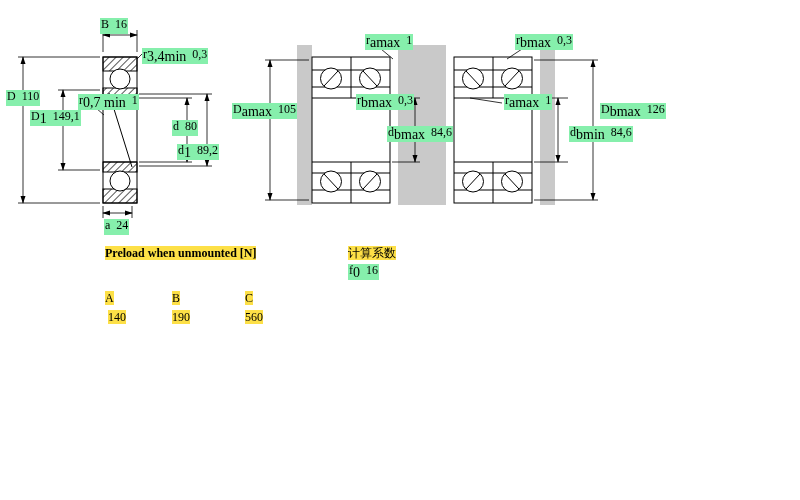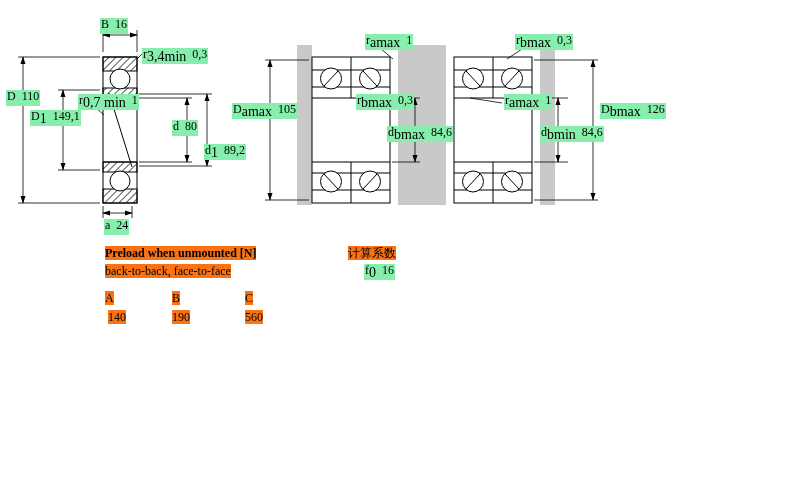--- a/index.html
+++ b/index.html
@@ -4,21 +4,21 @@
 <style>
   *{box-sizing:border-box}
   html,body{margin:0;padding:0;background:#fff}
   #page{position:relative;width:800px;height:500px;background:#fff;
         font-family:"Liberation Serif",serif;color:#000;overflow:hidden}
   #page > svg{position:absolute;left:0;top:0}
   .lbl{position:absolute;font-size:12px;line-height:13px;white-space:nowrap;
        background:#86efac;padding:0 1px}
   .lbl sub{font-size:14px;line-height:1}
   .lbl .v{margin-left:6px}
-  .txt{position:absolute;font-size:12px;line-height:14px;white-space:nowrap;background:#f97316}
+  .txt{position:absolute;font-size:12px;line-height:14px;white-space:nowrap;background:#fde047}
   .bold{font-weight:bold}
 </style>
 </head>
 <body>
 
 <div id="page">
 
   <svg width="800" height="500" viewBox="0 0 800 500">
     <defs>
       <pattern id="hatch" width="5" height="5" patternUnits="userSpaceOnUse" patternTransform="rotate(45)">
@@ -158,21 +158,21 @@
   </div>
   <div class="lbl" style="left:78px;top:94px">
     <span>r</span><sub>0,7 min</sub><span class="v">1</span>
   </div>
   <div class="lbl" style="left:30px;top:110px">
     <span>D</span><sub>1</sub><span class="v">149,1</span>
   </div>
   <div class="lbl" style="left:172px;top:120px">
     <span>d</span><sub></sub><span class="v">80</span>
   </div>
-  <div class="lbl" style="left:204px;top:144px">
+  <div class="lbl" style="left:177px;top:144px">
     <span>d</span><sub>1</sub><span class="v">89,2</span>
   </div>
   <div class="lbl" style="left:104px;top:219px">
     <span>a</span><sub></sub><span class="v">24</span>
   </div>
 
   <div class="lbl" style="left:365px;top:34px">
     <span>r</span><sub>amax</sub><span class="v">1</span>
   </div>
   <div class="lbl" style="left:356px;top:94px">
@@ -187,29 +187,28 @@
 
   <div class="lbl" style="left:515px;top:34px">
     <span>r</span><sub>bmax</sub><span class="v">0,3</span>
   </div>
   <div class="lbl" style="left:504px;top:94px">
     <span>r</span><sub>amax</sub><span class="v">1</span>
   </div>
   <div class="lbl" style="left:600px;top:103px">
     <span>D</span><sub>bmax</sub><span class="v">126</span>
   </div>
-  <div class="lbl" style="left:540px;top:126px">
+  <div class="lbl" style="left:569px;top:126px">
     <span>d</span><sub>bmin</sub><span class="v">84,6</span>
   </div>
 
   <div class="txt bold" style="left:105px;top:246px">Preload when unmounted [N]</div>
-  <div class="txt" style="left:105px;top:264px">back-to-back, face-to-face</div>
 
   <div class="txt" style="left:348px;top:246px">计算系数</div>
-  <div class="lbl" style="left:364px;top:264px">
+  <div class="lbl" style="left:348px;top:264px">
     <span>f</span><sub>0</sub><span class="v">16</span>
   </div>
 
   <div>
     <div class="txt" style="left:105px;top:291px">A</div>
     <div class="txt" style="left:172px;top:291px">B</div>
     <div class="txt" style="left:245px;top:291px">C</div>
     <div class="txt" style="left:108px;top:310px">140</div>
     <div class="txt" style="left:172px;top:310px">190</div>
     <div class="txt" style="left:245px;top:310px">560</div>

